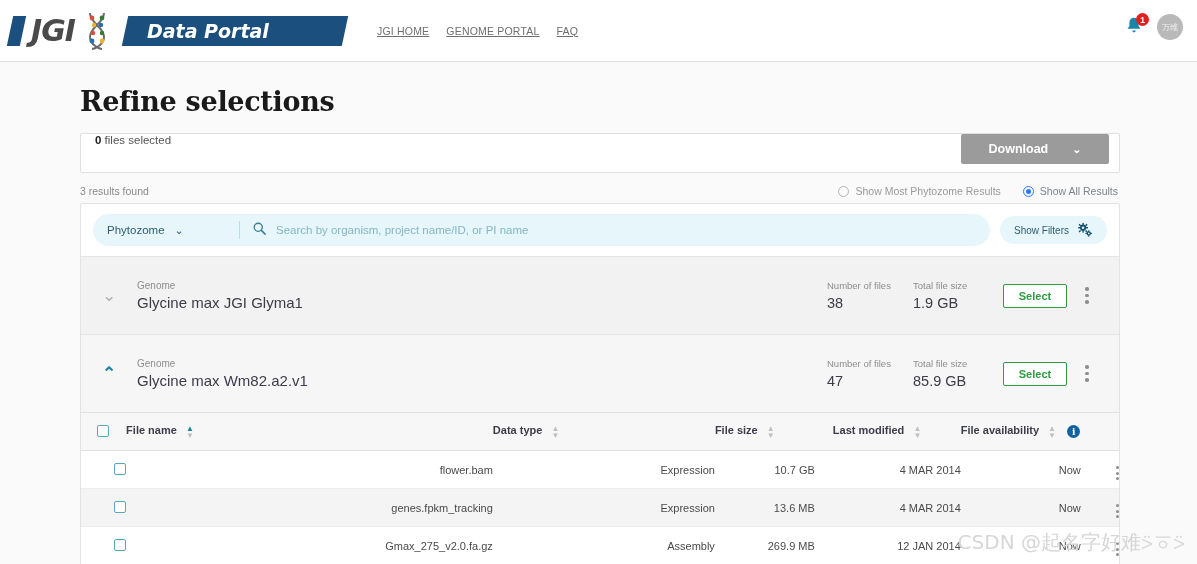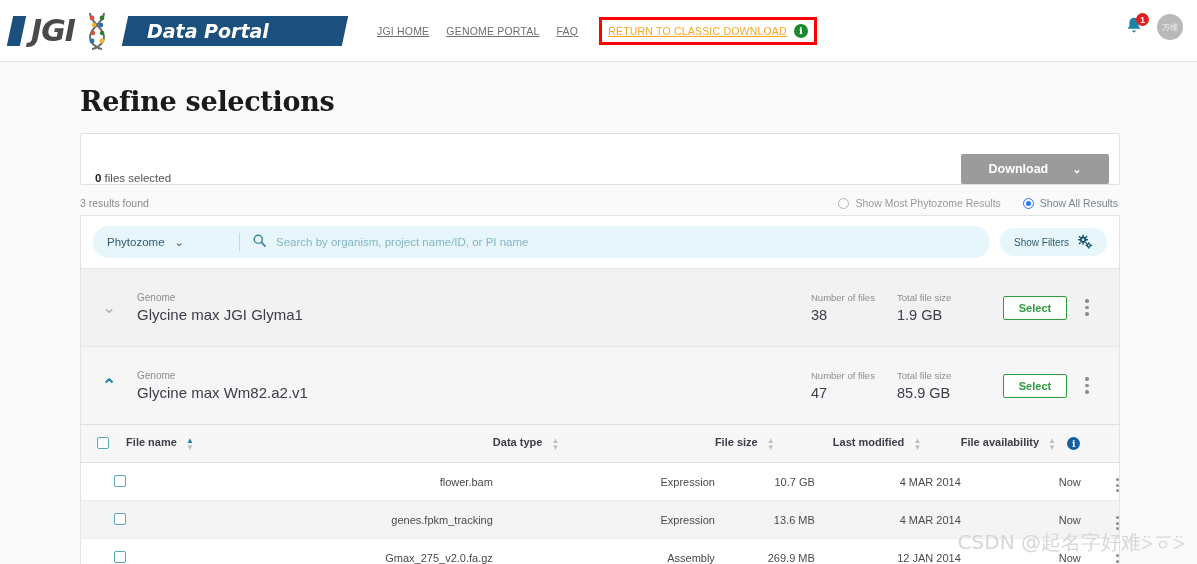--- a/index.html
+++ b/index.html
@@ -139,25 +139,25 @@
     font-family: "DejaVu Serif", serif;
     font-size: 27px;
     font-weight: bold;
     color: #1a1a1a;
     padding-top: 24px;
     letter-spacing: -0.3px;
   }
 
   .selbar {
     margin-top: 16px;
-    height: 52px;
+    height: 40px;
     background: #ffffff;
     border: 1px solid #e0e0e0;
     border-radius: 2px;
-    display: flex; align-items: flex-end;
+    display: flex; align-items: flex-start;
     justify-content: space-between;
     padding: 0 10px 0 14px;
   }
   .selbar-text {
     font-size: 11.5px;
     color: #555;
   }
   .selbar-text b { color: #222; }
   .btn-download {
     background: #9b9b9b;
@@ -268,21 +268,21 @@
   .stat-label { font-size: 9.5px; color: #8d8d8d; margin-bottom: 4px; }
   .stat-value { font-size: 14.5px; color: #3c3c4a; }
   .btn-select {
     border: 1.6px solid #2e9c3f;
     color: #2e9c3f;
     background: #ffffff;
     border-radius: 2px;
     width: 64px; height: 24px;
     font-size: 11px; font-weight: bold;
     display: flex; align-items: center; justify-content: center;
-    margin-left: 20px;
+    margin-left: 4px;
     cursor: pointer;
   }
   .kebab {
     width: 40px;
     display: flex; flex-direction: column; align-items: center; gap: 3px;
     cursor: pointer;
   }
   .kebab i { width: 3.5px; height: 3.5px; border-radius: 50%; background: #8d8d8d; display: block; }
 
   
@@ -375,24 +375,20 @@
     <div class="banner">
       <span class="banner-text">Data Portal</span>
     </div>
   </div>
 
   <div class="nav">
     <a href="#">JGI HOME</a>
     <a href="#">GENOME PORTAL</a>
     <a href="#">FAQ</a>
 
-    <div class="nav-highlight-wrap">
-      <a href="#">RETURN TO CLASSIC DOWNLOAD</a>
-      <span class="info-green">i</span>
-    </div>
   </div>
 
   <div class="top-right">
     <div class="bell">
       <svg width="22" height="22" viewBox="0 0 24 24">
         <path d="M12 3a5 5 0 0 0-5 5v4l-2 3h14l-2-3V8a5 5 0 0 0-5-5z" fill="#1a85a8"></path>
         <path d="M10 17a2 2 0 0 0 4 0z" fill="#1a85a8"></path>
       </svg>
       <span class="bell-badge">1</span>
     </div>

